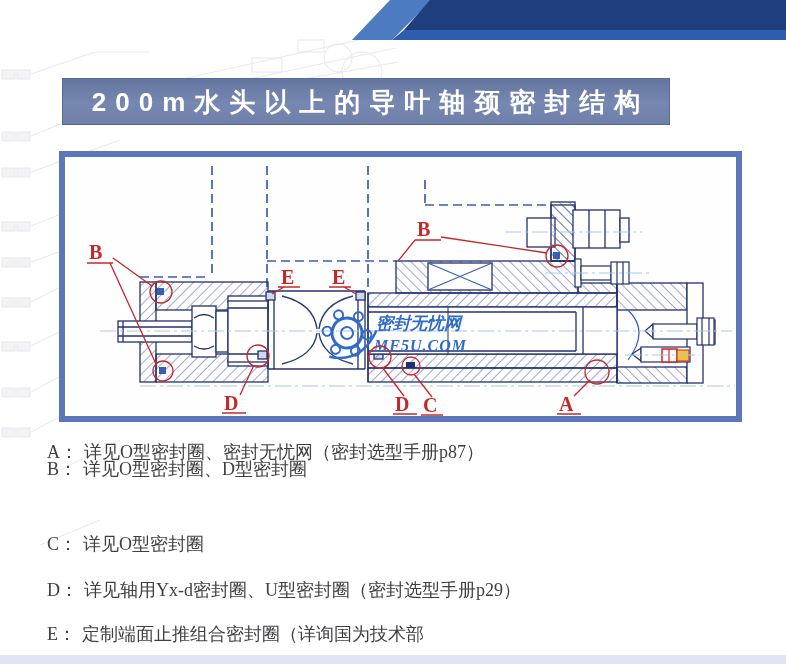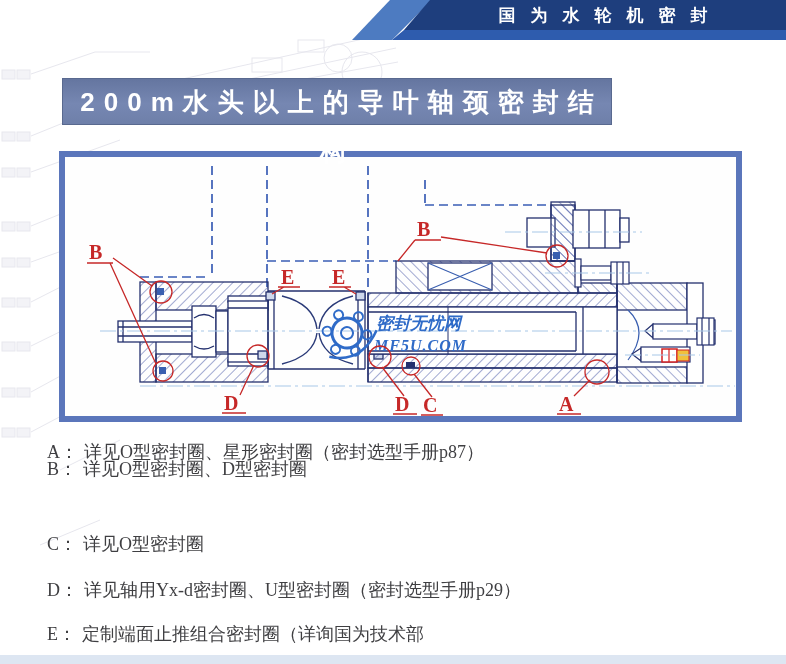--- a/index.html
+++ b/index.html
@@ -5,21 +5,21 @@
   html,body{margin:0;padding:0;background:#ffffff;}
   #page{position:relative;width:786px;height:664px;background:#ffffff;overflow:hidden;
         font-family:"Liberation Sans",sans-serif;}
   
   #header{position:absolute;left:0;top:0;width:786px;height:42px;}
   #header svg{position:absolute;left:0;top:0;}
   #brand{position:absolute;left:438px;top:2px;width:330px;height:28px;line-height:28px;
          text-align:center;color:#ffffff;font-size:17px;font-weight:bold;
          letter-spacing:15px;text-indent:15px;}
   
-  #banner{position:absolute;left:62px;top:78px;width:550px;height:47px;
+  #banner{position:absolute;left:62px;top:78px;width:608px;height:47px;
           background:linear-gradient(180deg,#64759f 0%,#7687b2 55%,#6e7fa9 100%);
           box-shadow:inset 0 0 0 1px #59698f;}
   #banner-title{display:block;width:100%;height:47px;line-height:49px;text-align:center;
           color:#ffffff;font-size:26px;font-weight:bold;letter-spacing:9px;text-indent:9px;}
   
   #drawing{position:absolute;left:0;top:0;}
   
   .note{position:absolute;left:47px;height:24px;font-family:"Liberation Serif","DejaVu Serif",serif;
         font-size:18px;color:#3f3f42;white-space:nowrap;}
   .note .lbl{margin-right:6px;}
@@ -257,30 +257,29 @@
       <text class="callout" x="559" y="411">A</text>
     </g>
   </svg>
 
   <div id="header">
     <svg width="786" height="42" viewBox="0 0 786 42">
       <polygon points="390,0 432,0 392,40 352,40" fill="#4d7bc1"></polygon>
       <polygon points="430,0 786,0 786,30 404,30" fill="#1e3e7d"></polygon>
       <polygon points="404,30 786,30 786,40 392,40" fill="#2e5cae"></polygon>
     </svg>
-    <div id="brand">国为水轮机密封</div>
   </div>
 
   <div id="banner">
     <span id="banner-title">200m水头以上的导叶轴颈密封结构</span>
   </div>
 
   <div>
     <div class="note" style="top:440px">
-      <span class="lbl">A：</span><span>详见O型密封圈、星形密封圈（密封选型手册p87）</span>
+      <span class="lbl">A：</span><span>详见O型密封圈、密封无忧网（密封选型手册p87）</span>
     </div>
     <div class="note" style="top:457px">
       <span class="lbl">B：</span><span>详见O型密封圈、D型密封圈</span>
     </div>
     <div class="note" style="top:532px">
       <span class="lbl">C：</span><span>详见O型密封圈</span>
     </div>
     <div class="note" style="top:578px">
       <span class="lbl">D：</span><span>详见轴用Yx-d密封圈、U型密封圈（密封选型手册p29）</span>
     </div>

